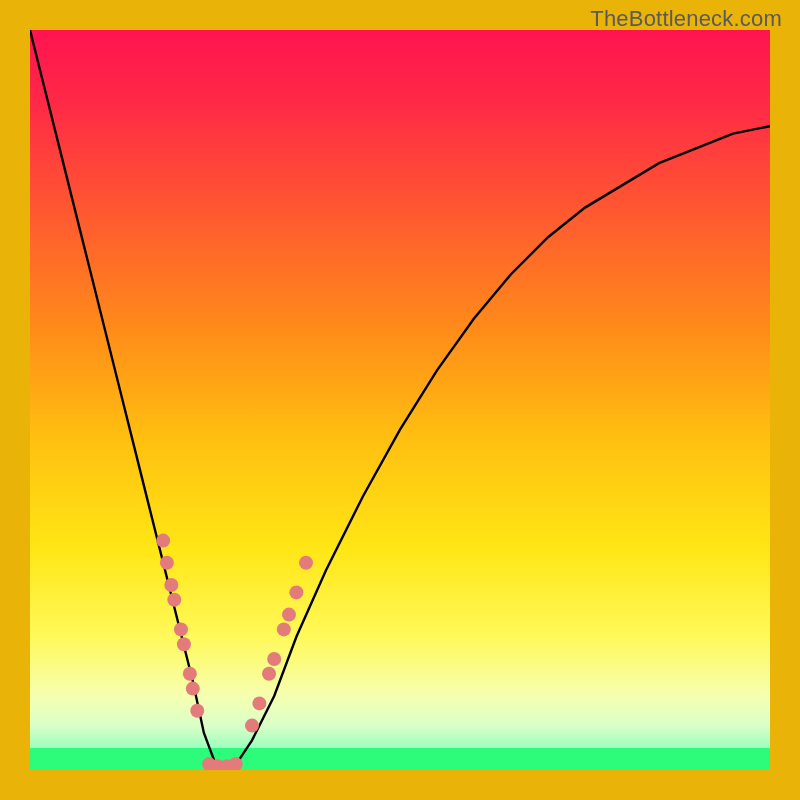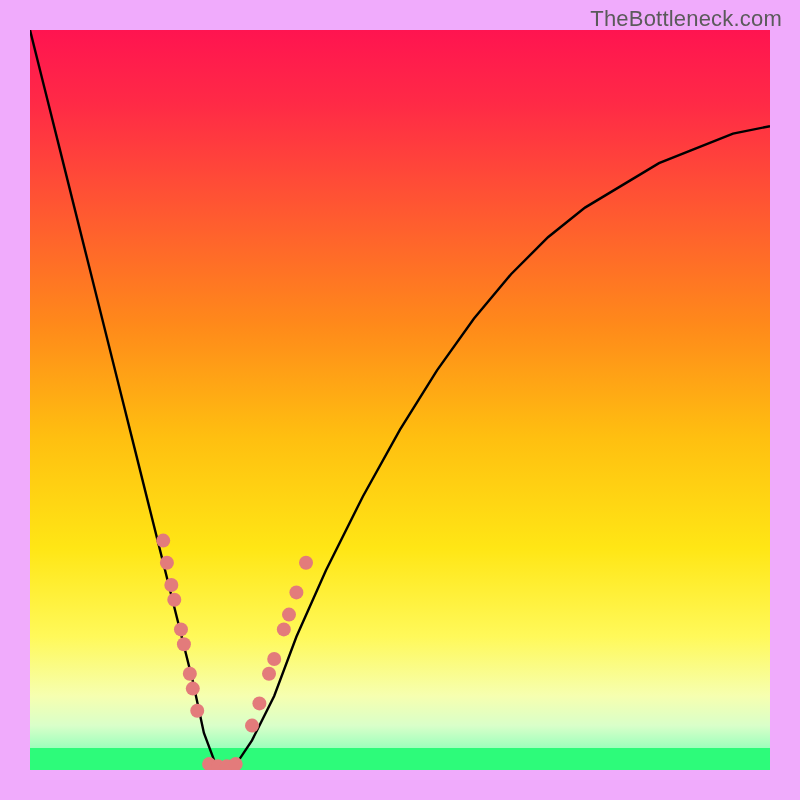--- a/index.html
+++ b/index.html
@@ -10,21 +10,21 @@
     overflow: hidden;
     background: #000;
     font-family: Arial, Helvetica, sans-serif;
   }
   .frame {
     position: absolute;
     left: 0;
     top: 0;
     width: 800px;
     height: 800px;
-    background: #f0abfc;
+    background: #eab308;
   }
   .plot-area {
     position: absolute;
     left: 30px;
     top: 30px;
     width: 740px;
     height: 740px;
     overflow: hidden;
   }
   .gradient-bg {

